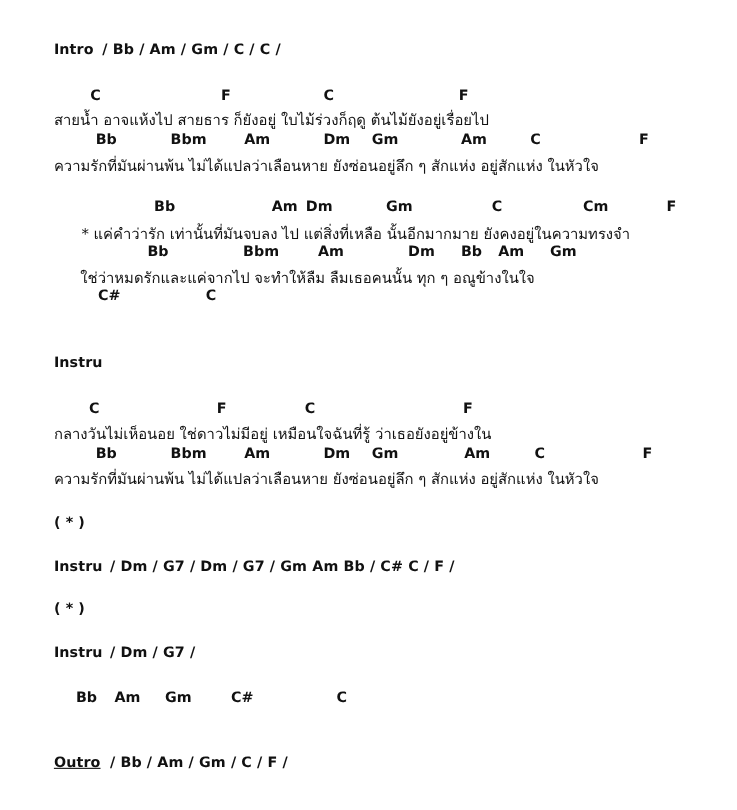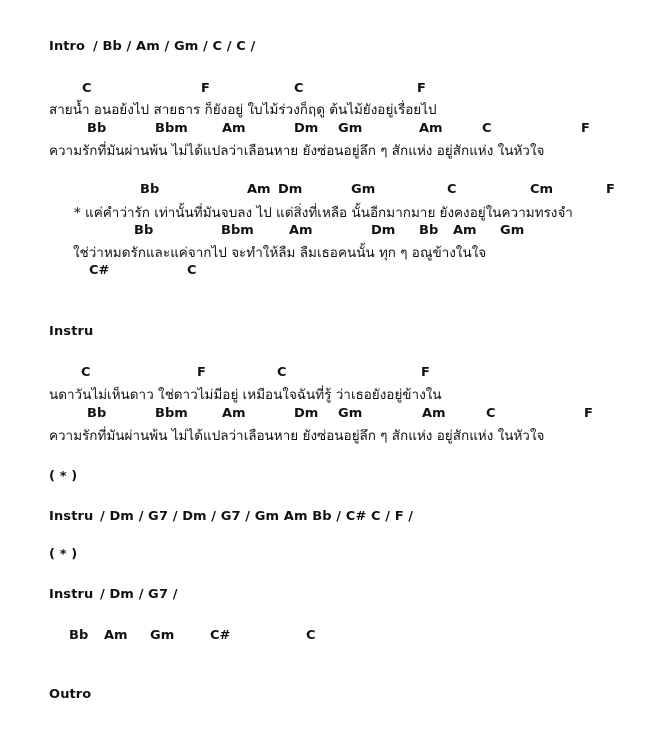--- a/index.html
+++ b/index.html
@@ -59,21 +59,21 @@
     <span style="left:93px;">/ Bb / Am / Gm / C / C /</span>
   </div>
 
   <div class="row chord-row" style="top:80px;">
     <span class="chord" style="left:82px;">C</span>
     <span class="chord" style="left:201px;">F</span>
     <span class="chord" style="left:294px;">C</span>
     <span class="chord" style="left:417px;">F</span>
   </div>
   <div class="row lyric-row" style="top:98px;">
-    <span style="left:49px;">สายน้ำ อนอย้งไป สายธาร ก็ยังอยู่ ใบไม้ร่วงก็ฤดู ต้นไม้ยังอยู่เรื่อยไป</span>
+    <span style="left:49px;">สายน้ำ อาจแห้งไป สายธาร ก็ยังอยู่ ใบไม้ร่วงก็ฤดู ต้นไม้ยังอยู่เรื่อยไป</span>
   </div>
 
   <div class="row chord-row" style="top:120px;">
     <span class="chord" style="left:87px;">Bb</span>
     <span class="chord" style="left:155px;">Bbm</span>
     <span class="chord" style="left:222px;">Am</span>
     <span class="chord" style="left:294px;">Dm</span>
     <span class="chord" style="left:338px;">Gm</span>
     <span class="chord" style="left:419px;">Am</span>
     <span class="chord" style="left:482px;">C</span>
@@ -118,21 +118,21 @@
     <span style="left:49px;">Instru</span>
   </div>
 
   <div class="row chord-row" style="top:364px;">
     <span class="chord" style="left:81px;">C</span>
     <span class="chord" style="left:197px;">F</span>
     <span class="chord" style="left:277px;">C</span>
     <span class="chord" style="left:421px;">F</span>
   </div>
   <div class="row lyric-row" style="top:383px;">
-    <span style="left:49px;">นดาวันไม่เห็นดาว ใช่ดาวไม่มีอยู่ เหมือนใจฉันที่รู้ ว่าเธอยังอยู่ข้างใน</span>
+    <span style="left:49px;">กลางวันไม่เห็อนอย ใช่ดาวไม่มีอยู่ เหมือนใจฉันที่รู้ ว่าเธอยังอยู่ข้างใน</span>
   </div>
 
   <div class="row chord-row" style="top:405px;">
     <span class="chord" style="left:87px;">Bb</span>
     <span class="chord" style="left:155px;">Bbm</span>
     <span class="chord" style="left:222px;">Am</span>
     <span class="chord" style="left:294px;">Dm</span>
     <span class="chord" style="left:338px;">Gm</span>
     <span class="chord" style="left:422px;">Am</span>
     <span class="chord" style="left:486px;">C</span>
@@ -162,16 +162,17 @@
 
   <div class="row chord-row" style="top:627px;">
     <span class="chord" style="left:69px;">Bb</span>
     <span class="chord" style="left:104px;">Am</span>
     <span class="chord" style="left:150px;">Gm</span>
     <span class="chord" style="left:210px;">C#</span>
     <span class="chord" style="left:306px;">C</span>
   </div>
 
   <div class="row section-line" style="top:686px;">
-    <span style="left:49px;">Outro</span>
+    <span style="left:49px;text-decoration:underline;">Outro</span>
+    <span style="left:100px;">/ Bb / Am / Gm / C / F /</span>
   </div>
 
 </div>
 
 </body></html>

